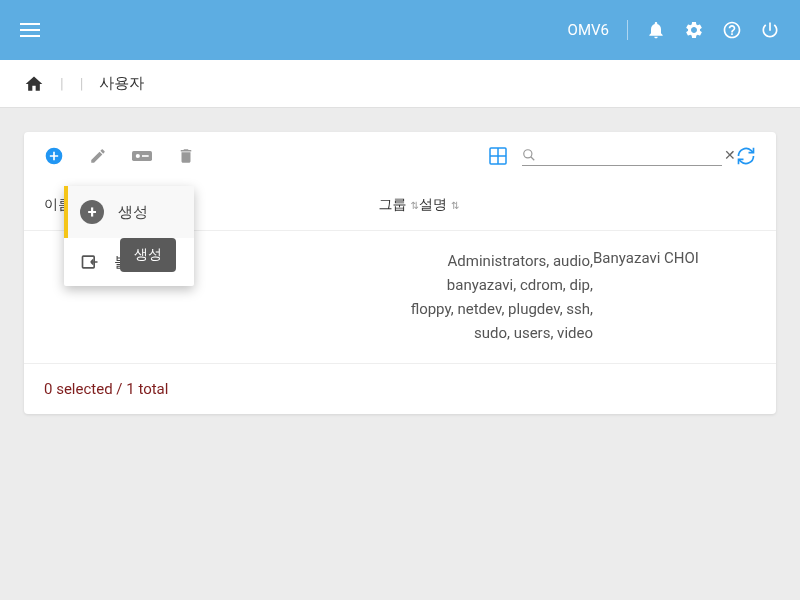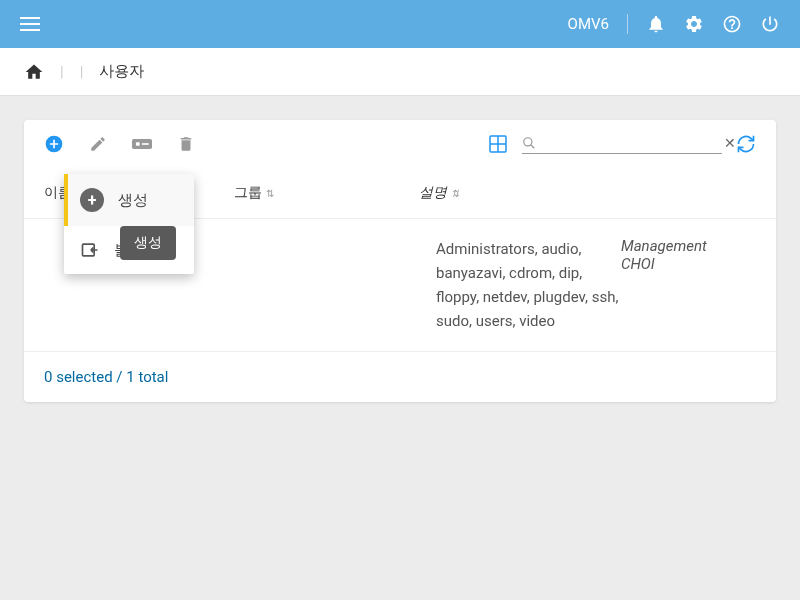--- a/index.html
+++ b/index.html
@@ -1,40 +1,40 @@
 <!DOCTYPE html>
 <html><head>
 <meta charset="utf-8">
 <style>
 * { box-sizing: border-box; margin: 0; padding: 0; }
 body { font-family: -apple-system, BlinkMacSystemFont, "Segoe UI", Roboto, sans-serif; background: #ececec; width: 800px; height: 600px; overflow: hidden; }
-.topbar { background: #5dade2; height: 48px; display: flex; align-items: center; padding: 0 20px; color: white; }
+.topbar { background: #5dade2; height: 60px; display: flex; align-items: center; padding: 0 20px; color: white; }
 .hamburger { cursor: pointer; }
 .hamburger-line { width: 20px; height: 2px; background: white; margin: 4px 0; }
 .topbar-right { margin-left: auto; display: flex; align-items: center; gap: 18px; }
 .topbar-title { font-size: 15px; }
 .topbar-divider { width: 1px; height: 20px; background: rgba(255,255,255,0.5); }
 .topbar-icon { width: 20px; height: 20px; cursor: pointer; display: flex; align-items: center; justify-content: center; }
 .breadcrumb { background: white; height: 48px; display: flex; align-items: center; padding: 0 24px; gap: 16px; font-size: 15px; color: #333; border-bottom: 1px solid #e0e0e0; }
 .breadcrumb-sep { color: #ccc; }
 .content { padding: 24px; }
 .card { background: white; border-radius: 4px; box-shadow: 0 1px 3px rgba(0,0,0,0.1); overflow: visible; position: relative; }
 .toolbar { display: flex; align-items: center; padding: 14px 20px; gap: 24px; }
 .toolbar-icon { width: 20px; height: 20px; cursor: pointer; display: flex; align-items: center; justify-content: center; }
 .toolbar-right { margin-left: auto; display: flex; align-items: center; gap: 14px; }
 .search-wrap { display: flex; align-items: center; border-bottom: 1px solid #999; width: 200px; padding-bottom: 2px; gap: 6px; }
 .search-input { border: none; outline: none; flex: 1; font-size: 13px; }
 .table-header { display: flex; padding: 16px 20px; border-bottom: 1px solid #eee; font-size: 14px; color: #333; }
 .col-name { width: 190px; }
 .col-email { width: 190px; }
-.col-groups { width: 185px; }
-.col-desc { flex: 1; font-style: italic; }
+.col-groups { width: 185px; text-align: right; }
+.col-desc { flex: 1; }
 .sort-icon { margin-left: 4px; font-size: 10px; color: #999; }
-.table-row { display: flex; padding: 18px 32px; font-size: 15px; color: #555; border-bottom: 1px solid #eee; }
-.table-footer { padding: 16px 20px; font-size: 15px; color: #0369a1; }
+.table-row { display: flex; padding: 18px 4px; font-size: 15px; color: #555; border-bottom: 1px solid #eee; }
+.table-footer { padding: 16px 20px; font-size: 15px; color: #7f1d1d; }
 .dropdown { position: absolute; top: 40px; left: 20px; background: white; border-radius: 2px; box-shadow: 0 4px 12px rgba(0,0,0,0.25); width: 130px; z-index: 10; }
 .dropdown-item { display: flex; align-items: center; padding: 14px 16px; gap: 14px; font-size: 15px; color: #444; cursor: pointer; position: relative; }
 .dropdown-item.active { border-left: 4px solid #f5c518; background: #f8f8f8; padding-left: 12px; }
 .dropdown-circle { width: 24px; height: 24px; border-radius: 50%; background: #666; display: flex; align-items: center; justify-content: center; color: white; font-size: 16px; font-weight: bold; }
 .tooltip { position: absolute; top: 52px; left: 56px; background: #5a5a5a; color: white; padding: 8px 14px; border-radius: 4px; font-size: 14px; z-index: 20; }
 svg { display: block; }
 </style>
 </head>
 <body>
 
@@ -155,18 +155,18 @@
     <div class="table-header">
       <div class="col-name"><span>이름</span><span class="sort-icon">⇅</span></div>
       <div class="col-groups"><span>그룹</span><span class="sort-icon">⇅</span></div>
       <div class="col-desc"><span>설명</span><span class="sort-icon">⇅</span></div>
     </div>
 
     <div class="table-row">
       <div class="col-name"></div>
       <div class="col-email"></div>
       <div class="col-groups" style="line-height:1.6;">Administrators, audio, banyazavi, cdrom, dip, floppy, netdev, plugdev, ssh, sudo, users, video</div>
-      <div class="col-desc">Management CHOI</div>
+      <div class="col-desc">Banyazavi CHOI</div>
     </div>
 
     <div class="table-footer">0 selected / 1 total</div>
   </div>
 </div>
 
 </body></html>

